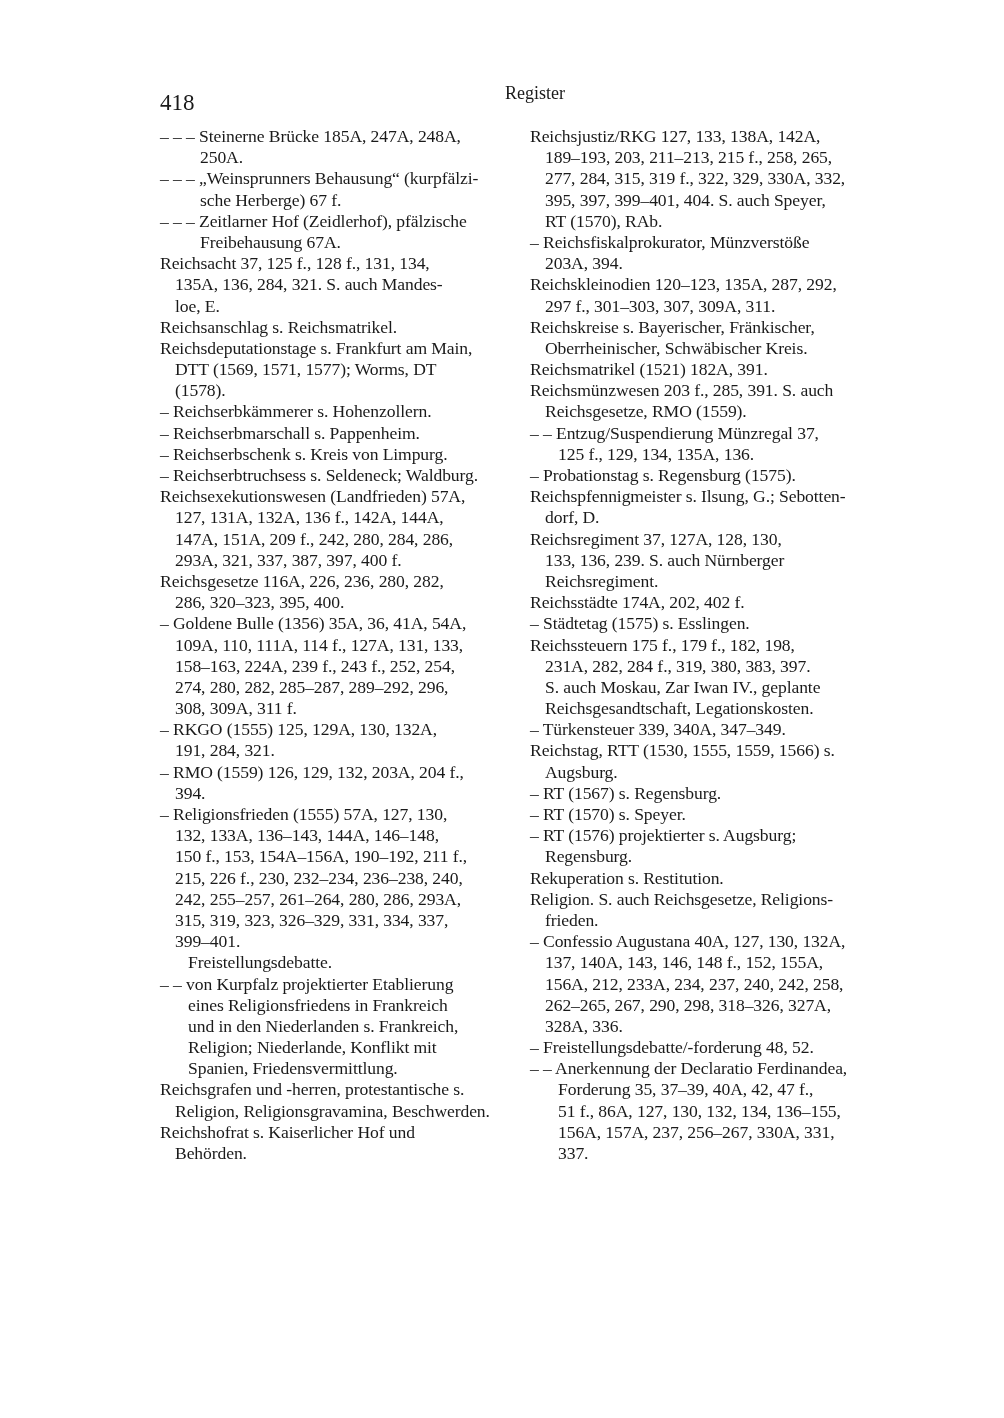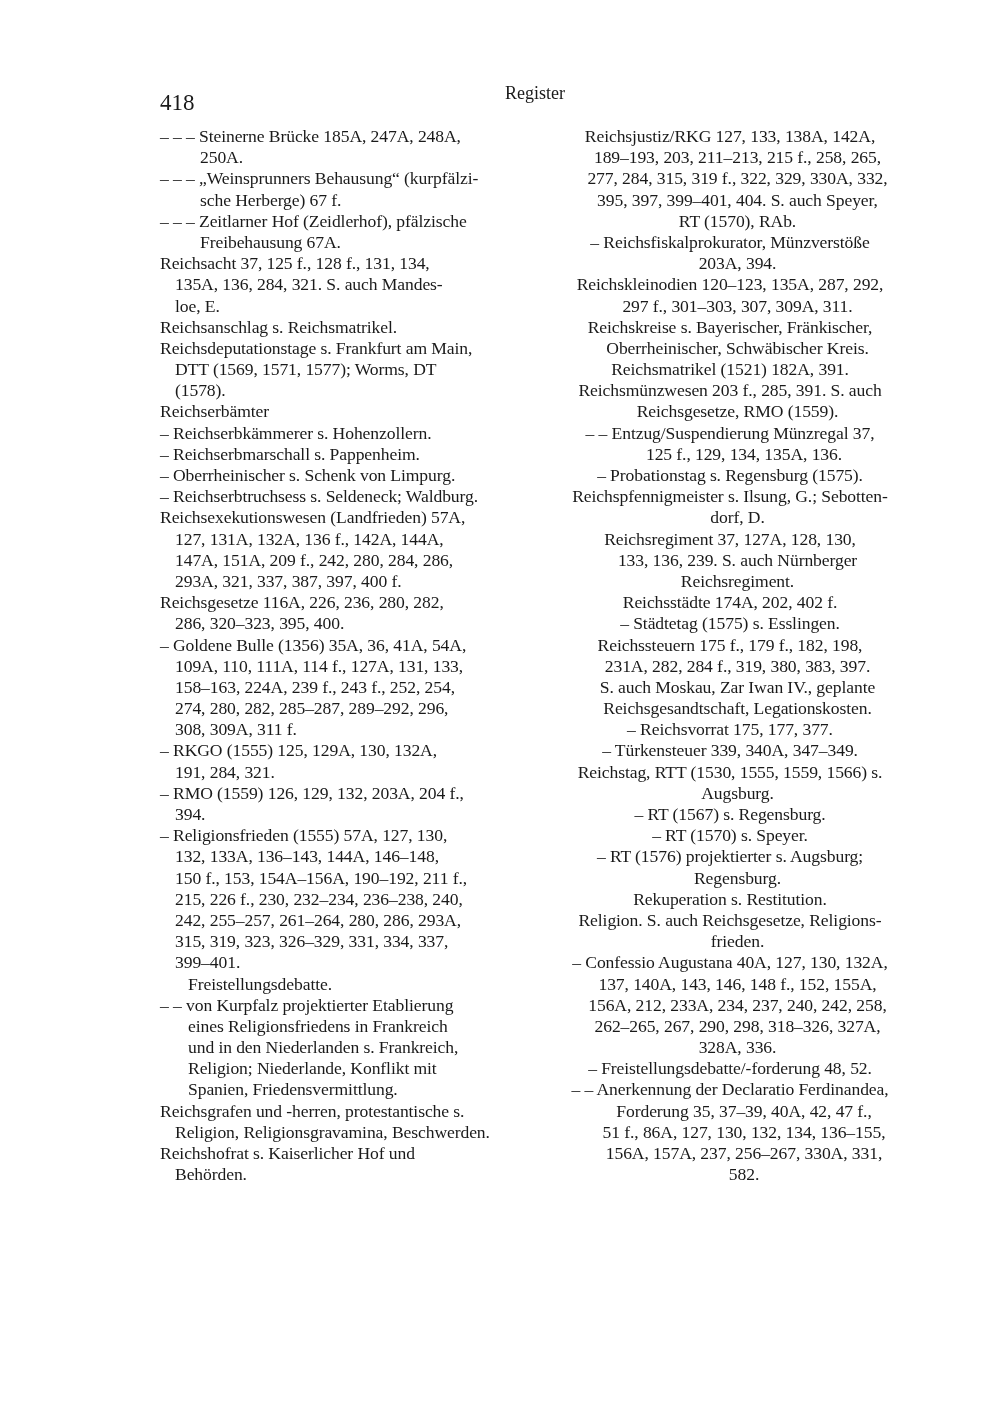--- a/index.html
+++ b/index.html
@@ -15,21 +15,21 @@
     .running-head {
       position: absolute; left: 0; width: 1070px; top: 82px;
       text-align: center; font-size: 18px; line-height: 22px;
     }
     .column {
       position: absolute; top: 126px;
       font-size: 17.6px; line-height: 21.2px;
       white-space: nowrap; letter-spacing: -0.1px;
     }
     .col-left { left: 160px; width: 370px; }
-    .col-right { left: 545px; width: 370px; text-align: center; }
+    .col-right { left: 530px; width: 370px; }
     .entry { margin: 0; }
     .line { display: block; height: 21.2px; }
     .ind1 { padding-left: 15px; }
     .ind2 { padding-left: 28px; }
     .ind3 { padding-left: 40px; }
   </style>
 </head>
 <body>
 
 <div>
@@ -57,30 +57,27 @@
     </div>
     <div class="entry">
       <span class="line">Reichsanschlag s. Reichsmatrikel.</span>
     </div>
     <div class="entry">
       <span class="line">Reichsdeputationstage s. Frankfurt am Main,</span>
       <span class="line ind1">DTT (1569, 1571, 1577); Worms, DT</span>
       <span class="line ind1">(1578).</span>
     </div>
     <div class="entry">
-      <span class="line">Reichserbämter</span>
-    </div>
-    <div class="entry">
       <span class="line">– Reichserbkämmerer s. Hohenzollern.</span>
     </div>
     <div class="entry">
       <span class="line">– Reichserbmarschall s. Pappenheim.</span>
     </div>
     <div class="entry">
-      <span class="line">– Oberrheinischer s. Schenk von Limpurg.</span>
+      <span class="line">– Reichserbschenk s. Kreis von Limpurg.</span>
     </div>
     <div class="entry">
       <span class="line">– Reichserbtruchsess s. Seldeneck; Waldburg.</span>
     </div>
     <div class="entry">
       <span class="line">Reichsexekutionswesen (Landfrieden)  57A,</span>
       <span class="line ind1">127, 131A, 132A, 136 f., 142A, 144A,</span>
       <span class="line ind1">147A, 151A, 209 f., 242, 280, 284, 286,</span>
       <span class="line ind1">293A, 321, 337, 387, 397, 400 f.</span>
     </div>
@@ -180,23 +177,20 @@
     <div class="entry">
       <span class="line">– Städtetag (1575) s. Esslingen.</span>
     </div>
     <div class="entry">
       <span class="line">Reichssteuern  175 f., 179 f., 182, 198,</span>
       <span class="line ind1">231A, 282, 284 f., 319, 380, 383, 397.</span>
       <span class="line ind1">S. auch Moskau, Zar Iwan IV., geplante</span>
       <span class="line ind1">Reichsgesandtschaft, Legationskosten.</span>
     </div>
     <div class="entry">
-      <span class="line">– Reichsvorrat  175, 177, 377.</span>
-    </div>
-    <div class="entry">
       <span class="line">– Türkensteuer  339, 340A, 347–349.</span>
     </div>
     <div class="entry">
       <span class="line">Reichstag, RTT (1530, 1555, 1559, 1566) s.</span>
       <span class="line ind1">Augsburg.</span>
     </div>
     <div class="entry">
       <span class="line">– RT (1567) s. Regensburg.</span>
     </div>
     <div class="entry">
@@ -221,15 +215,15 @@
       <span class="line ind1">328A, 336.</span>
     </div>
     <div class="entry">
       <span class="line">– Freistellungsdebatte/-forderung  48, 52.</span>
     </div>
     <div class="entry">
       <span class="line">– – Anerkennung der Declaratio Ferdinandea,</span>
       <span class="line ind2">Forderung  35, 37–39, 40A, 42, 47 f.,</span>
       <span class="line ind2">51 f., 86A, 127, 130, 132, 134, 136–155,</span>
       <span class="line ind2">156A, 157A, 237, 256–267, 330A, 331,</span>
-      <span class="line ind2">582.</span>
+      <span class="line ind2">337.</span>
     </div>
   </div>
 
 </body></html>

